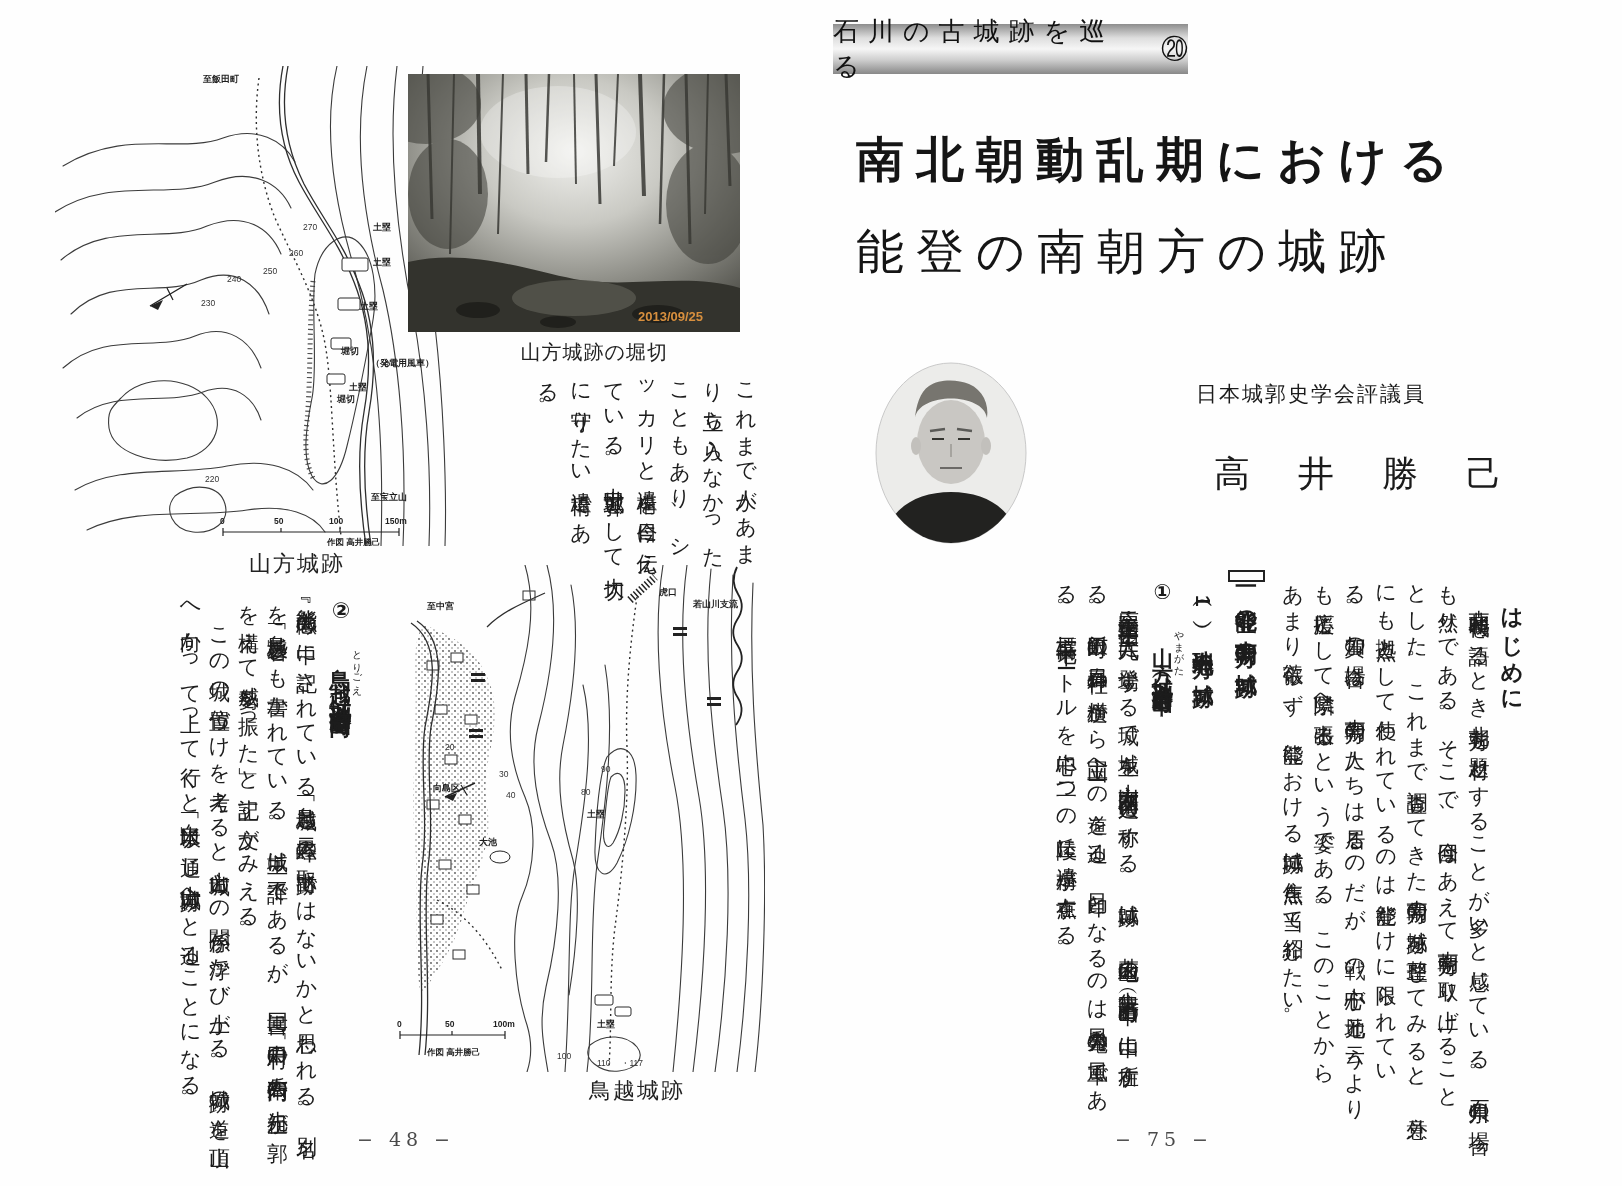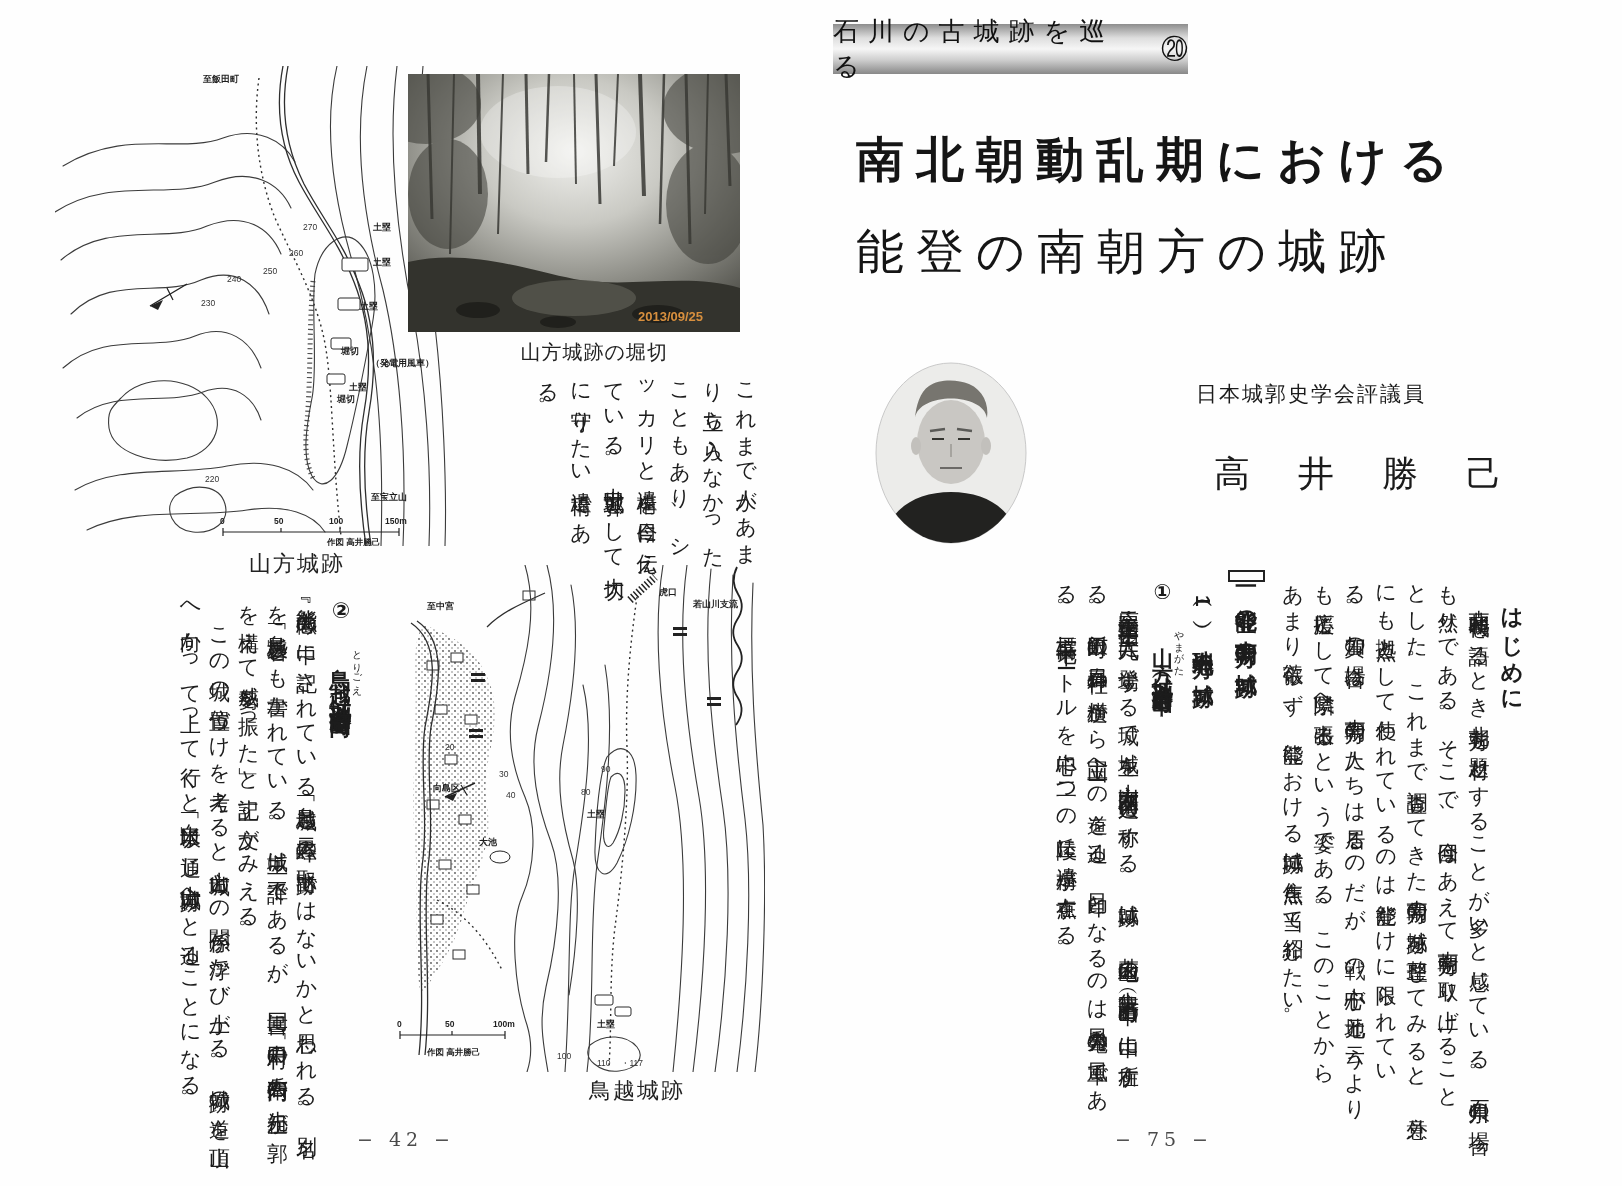--- a/index.html
+++ b/index.html
@@ -280,21 +280,21 @@
       </g>
     </svg>
     <div class="caption cap-map-btm">鳥越城跡</div>
 
     <div class="vtext left-body">
       <h3 class="gothic h-torigoe"><span>②　</span><ruby><span>鳥越城</span><rt>とりごえ</rt></ruby><span>（珠洲市若山町向）</span></h3>
       <p class="pA">『能登志徴』の中に記されている「鳥越城と云黒峰の取出跡」ではないかと思われる。別名を「鳥越坂砦」とも書かれている。城主は不詳であるが、同書に「中田村の兵右衛門の先祖が一郭を構えて威勢を振った」と記す一文がみえる。</p>
       <p>　この城の位置づけを考えると山方城との関係が浮かび上がる。城跡の道を山頂へ向かって上って行くと「白米坂」に通じ山方城跡へと辿ることになる。</p>
     </div>
 
-    <div class="pagenum pn-left">−  42  −</div>
+    <div class="pagenum pn-left">−  48  −</div>
   </section>
 
   <section>
 
     <div class="banner">
       <span>石川の古城跡を巡る</span>
       <span class="num">⑳</span>
     </div>
 
     <div class="title-line title-1">南北朝動乱期における</div>

